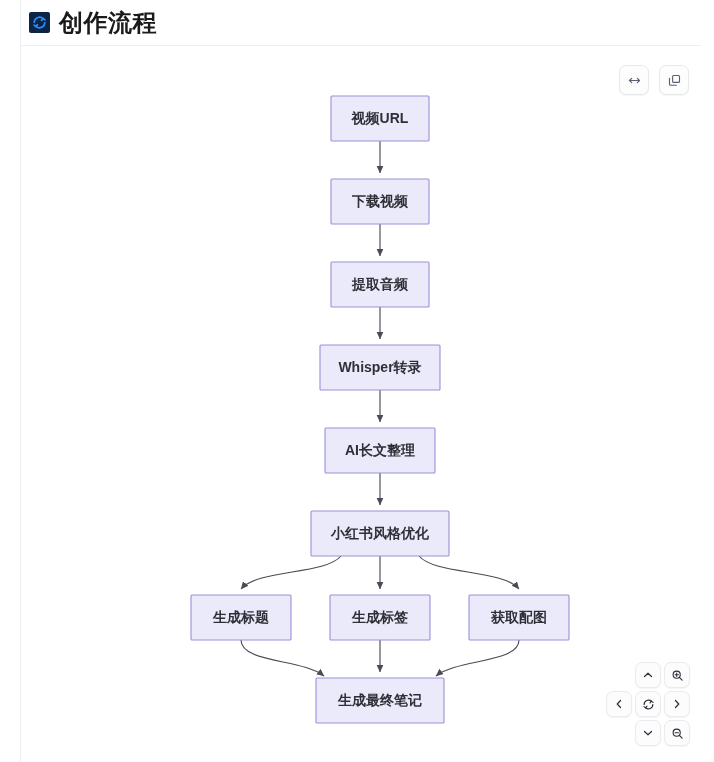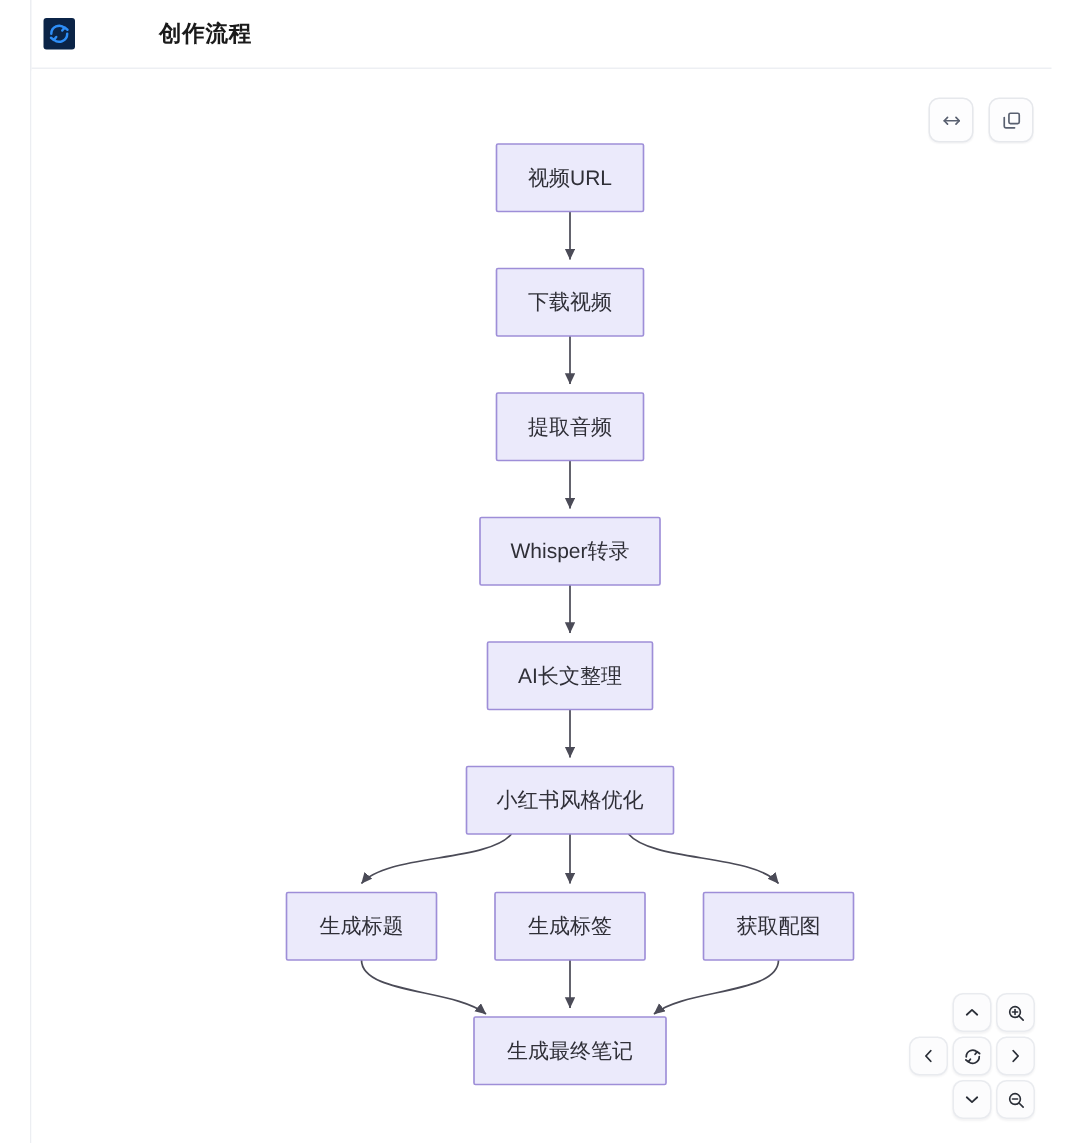--- a/index.html
+++ b/index.html
@@ -45,37 +45,37 @@
     height: 21px;
     background: #0b2447;
     border-radius: 2px;
     display: flex;
     align-items: center;
     justify-content: center;
     flex: 0 0 auto;
   }
   .app-icon svg { display: block; }
   .header-title {
-    font-size: 15px;
+    font-size: 24px;
     font-weight: 700;
     color: #1a1a1a;
     letter-spacing: 0.5px;
     line-height: 1;
     white-space: nowrap;
-    margin-left: 47px;
   }
   
   .canvas {
     position: absolute;
     left: 0;
     top: 47px;
     width: 680px;
     height: 715px;
     background: #ffffff;
     overflow: hidden;
+    font-weight: bold;
   }
   
   .tool-row {
     position: absolute;
     right: 12px;
     top: 18px;
     display: flex;
     gap: 10px;
   }
   .tool-btn {

